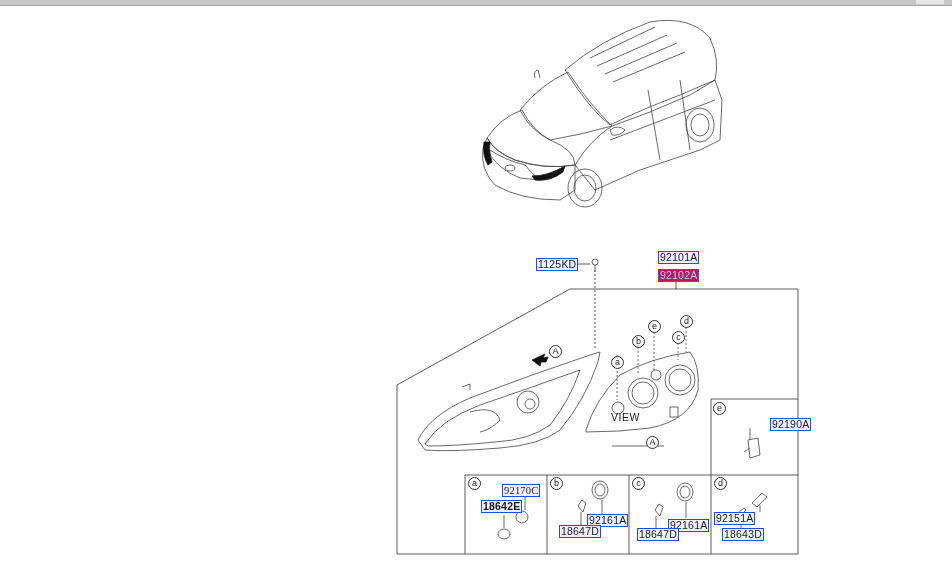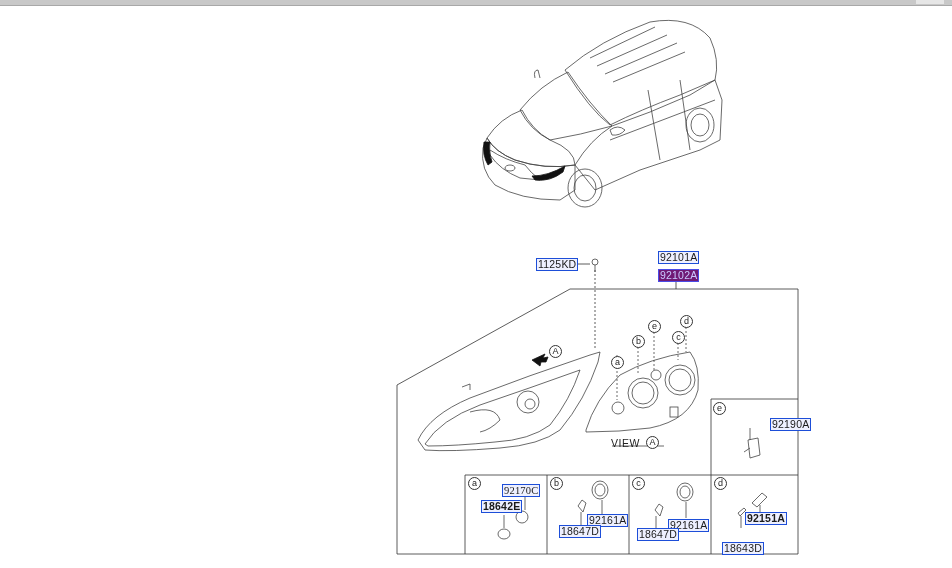--- a/index.html
+++ b/index.html
@@ -3,21 +3,21 @@
 <meta charset="utf-8">
 <style>
   html, body { margin:0; padding:0; }
   body { width:952px; height:568px; background:#ffffff; position:relative; overflow:hidden;
          font-family:"Liberation Sans", sans-serif; }
   .topbar { position:absolute; left:0; top:0; width:952px; height:5px; background:#c8c8c8; border-bottom:1px solid #a8a8a8; }
   .topbar-btn { position:absolute; right:8px; top:0; width:28px; height:4px; background:#e6e6e6; }
   svg.diagram { position:absolute; left:0; top:0; }
   .lbl { position:absolute; font-size:10.5px; line-height:11px; color:#1a1a1a; padding:0 1px;
          border:1px solid #1d4ed8; background:#eef0ff; white-space:nowrap; letter-spacing:0.2px; }
-  .lbl.sel { background:#701a75; color:#c9c9ff; border-color:#4a4ae6; }
+  .lbl.sel { background:#be185d; color:#c9c9ff; border-color:#4a4ae6; }
   .circ { position:absolute; width:11px; height:11px; border:1px solid #333; border-radius:50%;
           font-size:9px; line-height:11px; text-align:center; color:#222; background:#fff; }
   .view { position:absolute; font-size:10.5px; color:#222; letter-spacing:0.5px; }
 </style>
 </head>
 <body>
 
 <div class="topbar">
   <div class="topbar-btn"></div>
 </div>
@@ -139,33 +139,33 @@
 <div class="lbl sel" style="left:658px;top:269px;">92102A</div>
 
 <div class="circ" style="left:549px;top:345px;">A</div>
 
 <div class="circ" style="left:611px;top:356px;">a</div>
 <div class="circ" style="left:632px;top:335px;">b</div>
 <div class="circ" style="left:672px;top:331px;">c</div>
 <div class="circ" style="left:680px;top:315px;">d</div>
 <div class="circ" style="left:648px;top:320px;">e</div>
 
-<div class="view" style="left:611px;top:437px;text-align:center;">VIEW</div>
+<div class="view" style="left:611px;top:411px;text-align:center;">VIEW</div>
 <div class="circ" style="left:646px;top:436px;">A</div>
 
 <div class="circ" style="left:468px;top:477px;">a</div>
 <div class="lbl" style="left:502px;top:484px;font-family:Liberation Serif, serif;">92170C</div>
 <div class="lbl" style="left:481px;top:500px;font-weight:bold;">18642E</div>
 
 <div class="circ" style="left:550px;top:477px;">b</div>
 <div class="lbl" style="left:587px;top:514px;">92161A</div>
 <div class="lbl" style="left:559px;top:525px;">18647D</div>
 
 <div class="circ" style="left:632px;top:477px;">c</div>
 <div class="lbl" style="left:668px;top:519px;">92161A</div>
 <div class="lbl" style="left:637px;top:528px;">18647D</div>
 
 <div class="circ" style="left:714px;top:477px;">d</div>
-<div class="lbl" style="left:745px;top:512px;font-weight:bold;">92151A</div>
-<div class="lbl" style="left:722px;top:528px;margin-top:14px;">18643D</div>
+<div class="lbl" style="left:714px;top:512px;">92151A</div>
+<div class="lbl" style="left:722px;top:528px;">18643D</div>
 
 <div class="circ" style="left:713px;top:402px;">e</div>
 <div class="lbl" style="left:770px;top:418px;text-align:right;">92190A</div>
 
 </body></html>

